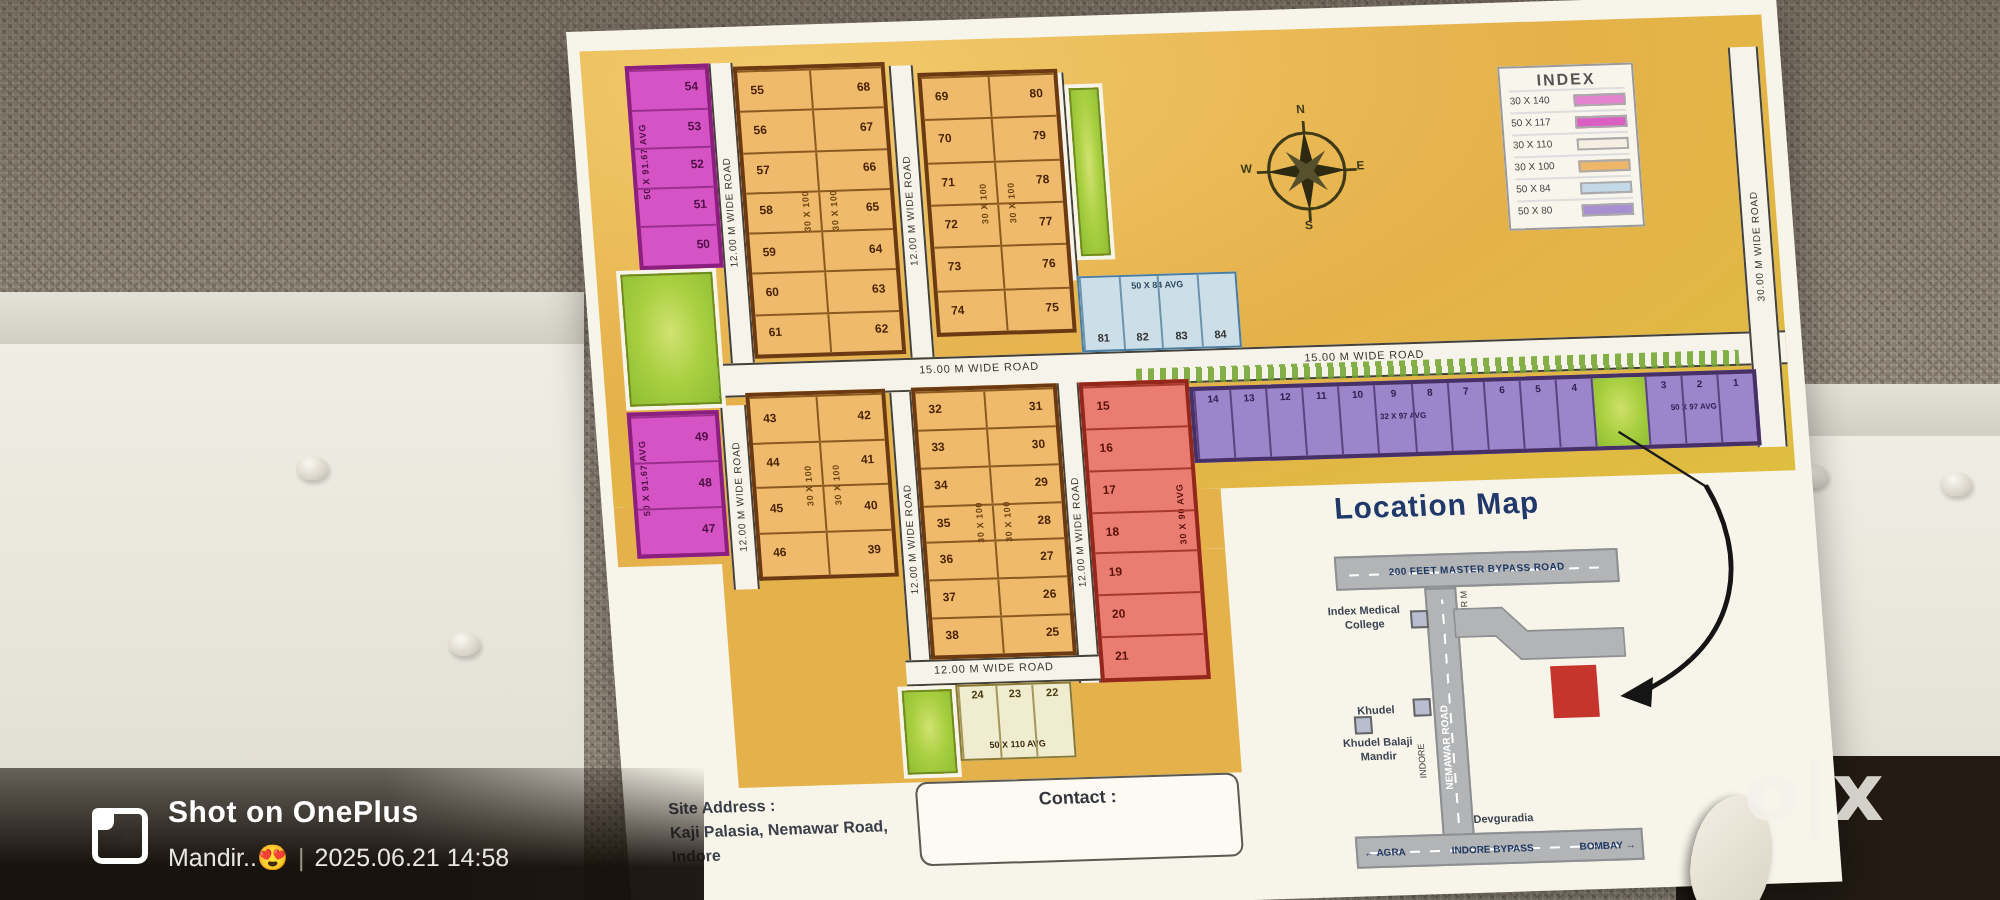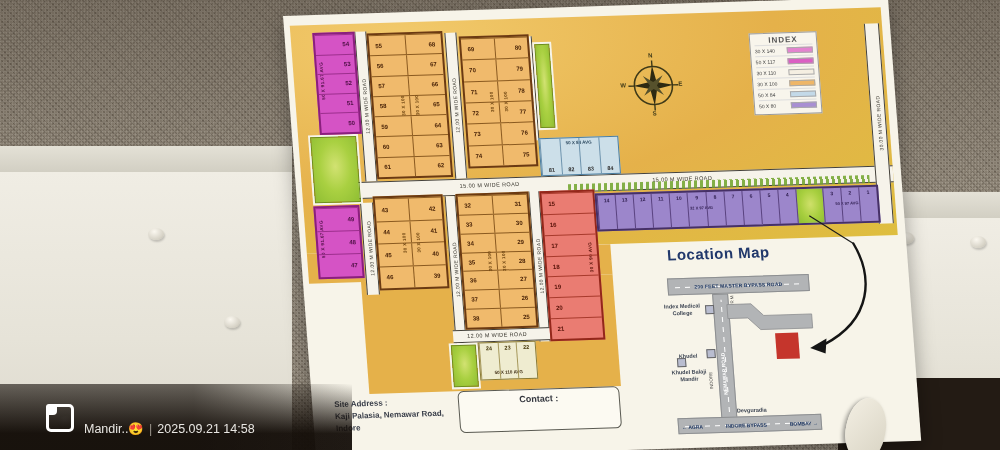--- a/index.html
+++ b/index.html
@@ -619,16 +619,18 @@
       <div id="contact-box" style="left:146px;top:374px;width:162px;height:42px;">
         <span>Contact :</span>
       </div>
     </div>
   </div>
 
   <div class="curl"></div>
 
   <div id="wm-strip"></div>
   <div class="op-logo"></div>
+  <div id="wm-brand">Shot on OnePlus</div>
   <div id="wm-line2">
-    <span>Mandir..😍</span><span class="sep">|</span><span>2025.09.21 14:58</span>
+    <span>Mandir..😍</span><span class="sep">|</span><span>2025.06.21 14:58</span>
   </div>
+  <div id="olx">o|x</div>
 </div>
 
 </body></html>

